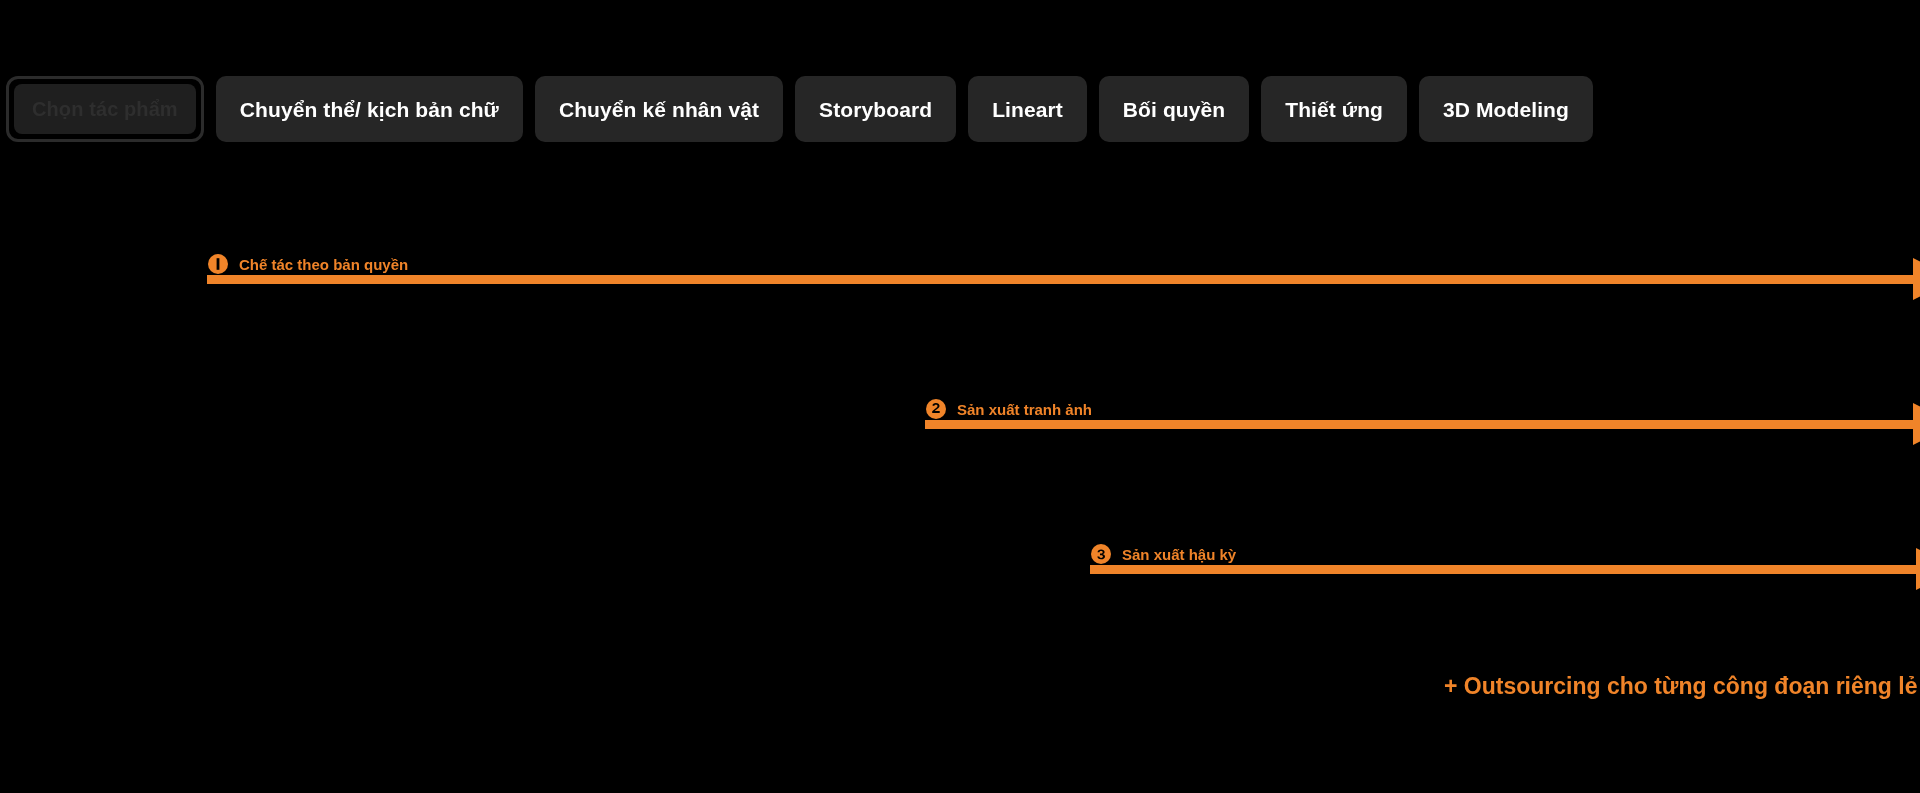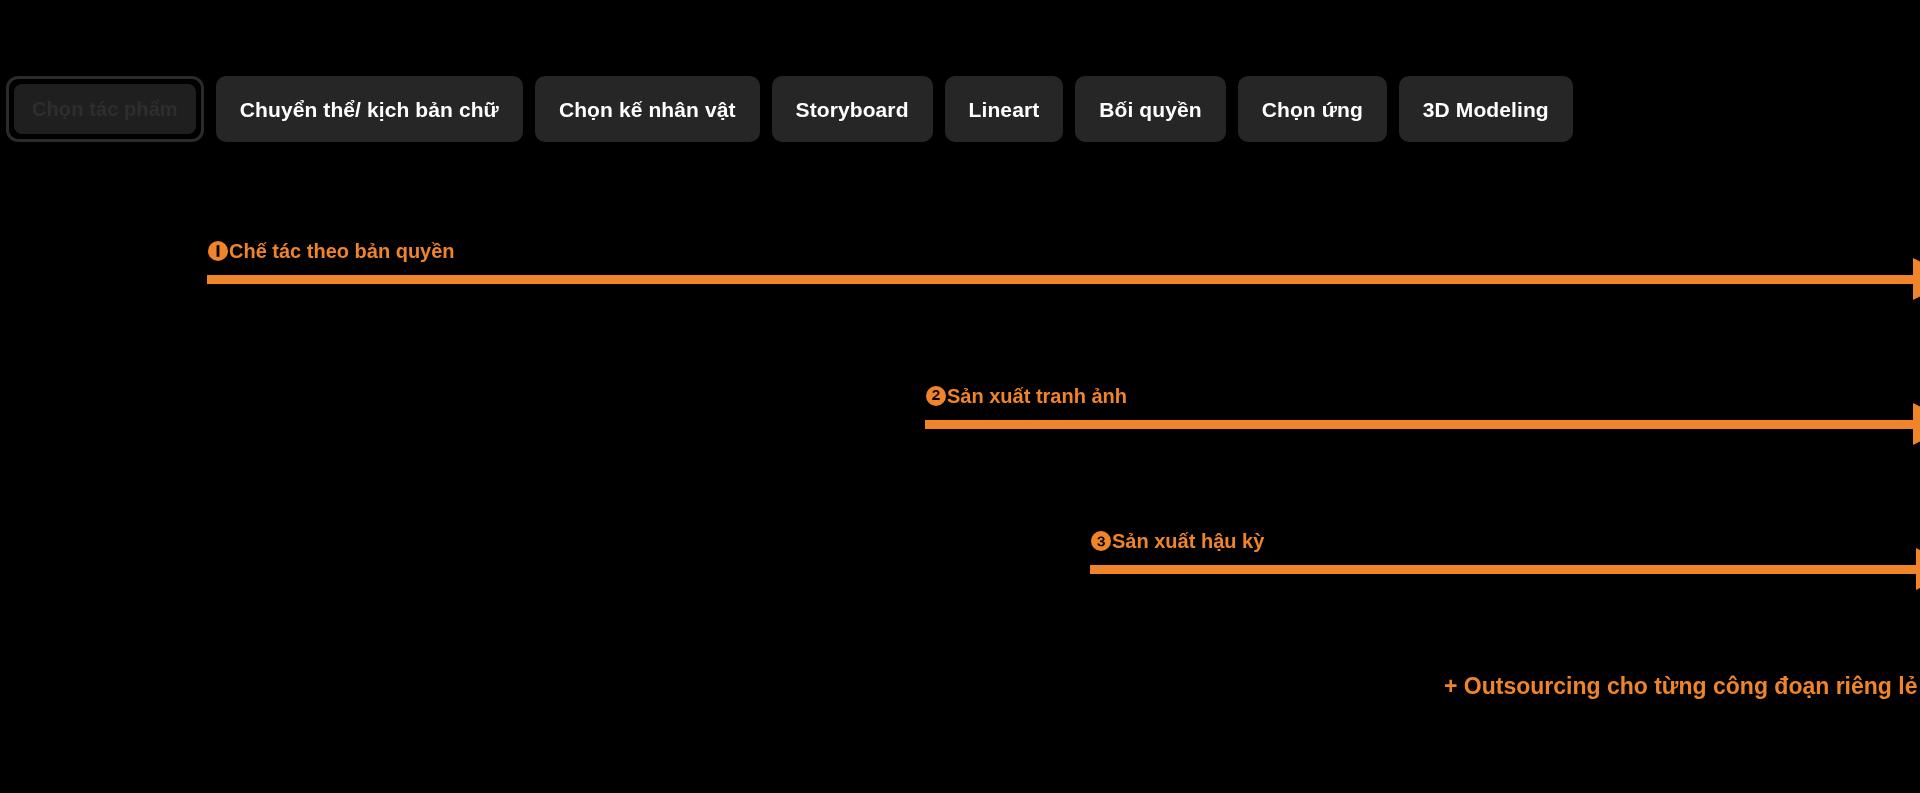--- a/index.html
+++ b/index.html
@@ -75,27 +75,27 @@
   }
 
   
   .arrow-row {
     position: absolute;
     height: 0;
   }
 
   .arrow-label {
     position: absolute;
-    bottom: 13px;
+    bottom: 0;
     left: 0;
     display: flex;
     align-items: center;
-    gap: 0;
+    gap: 10px;
     color: #F08429;
-    font-size: 20px;
+    font-size: 15px;
     font-weight: bold;
     white-space: nowrap;
     line-height: 1;
   }
 
   .num-icon {
     display: inline-block;
     width: 22px;
     height: 22px;
     flex: 0 0 auto;
@@ -137,30 +137,30 @@
 <div id="stage">
 
   <div id="tabbar">
 
     <div class="tab-ring">
       <div class="tab">Chọn tác phẩm</div>
     </div>
 
     <div class="tab">Chuyển thể/ kịch bản chữ</div>
 
-    <div class="tab">Chọn kế nhân vật</div>
+    <div class="tab">Chuyển kế nhân vật</div>
 
     <div class="tab">Storyboard</div>
 
     <div class="tab">Lineart</div>
 
     <div class="tab">Bối quyền</div>
 
 
-    <div class="tab">Chọn ứng</div>
+    <div class="tab">Thiết ứng</div>
 
     <div class="tab">3D Modeling</div>
 
   </div>
 
   <div class="arrow-row" style="left:207px; top:275px; width:1755px;">
     <div class="arrow-label">
       <span class="num-icon">
         <svg width="22" height="22" viewBox="0 0 22 22" aria-hidden="true">
           <circle cx="11" cy="11" r="10" fill="currentColor"></circle>

